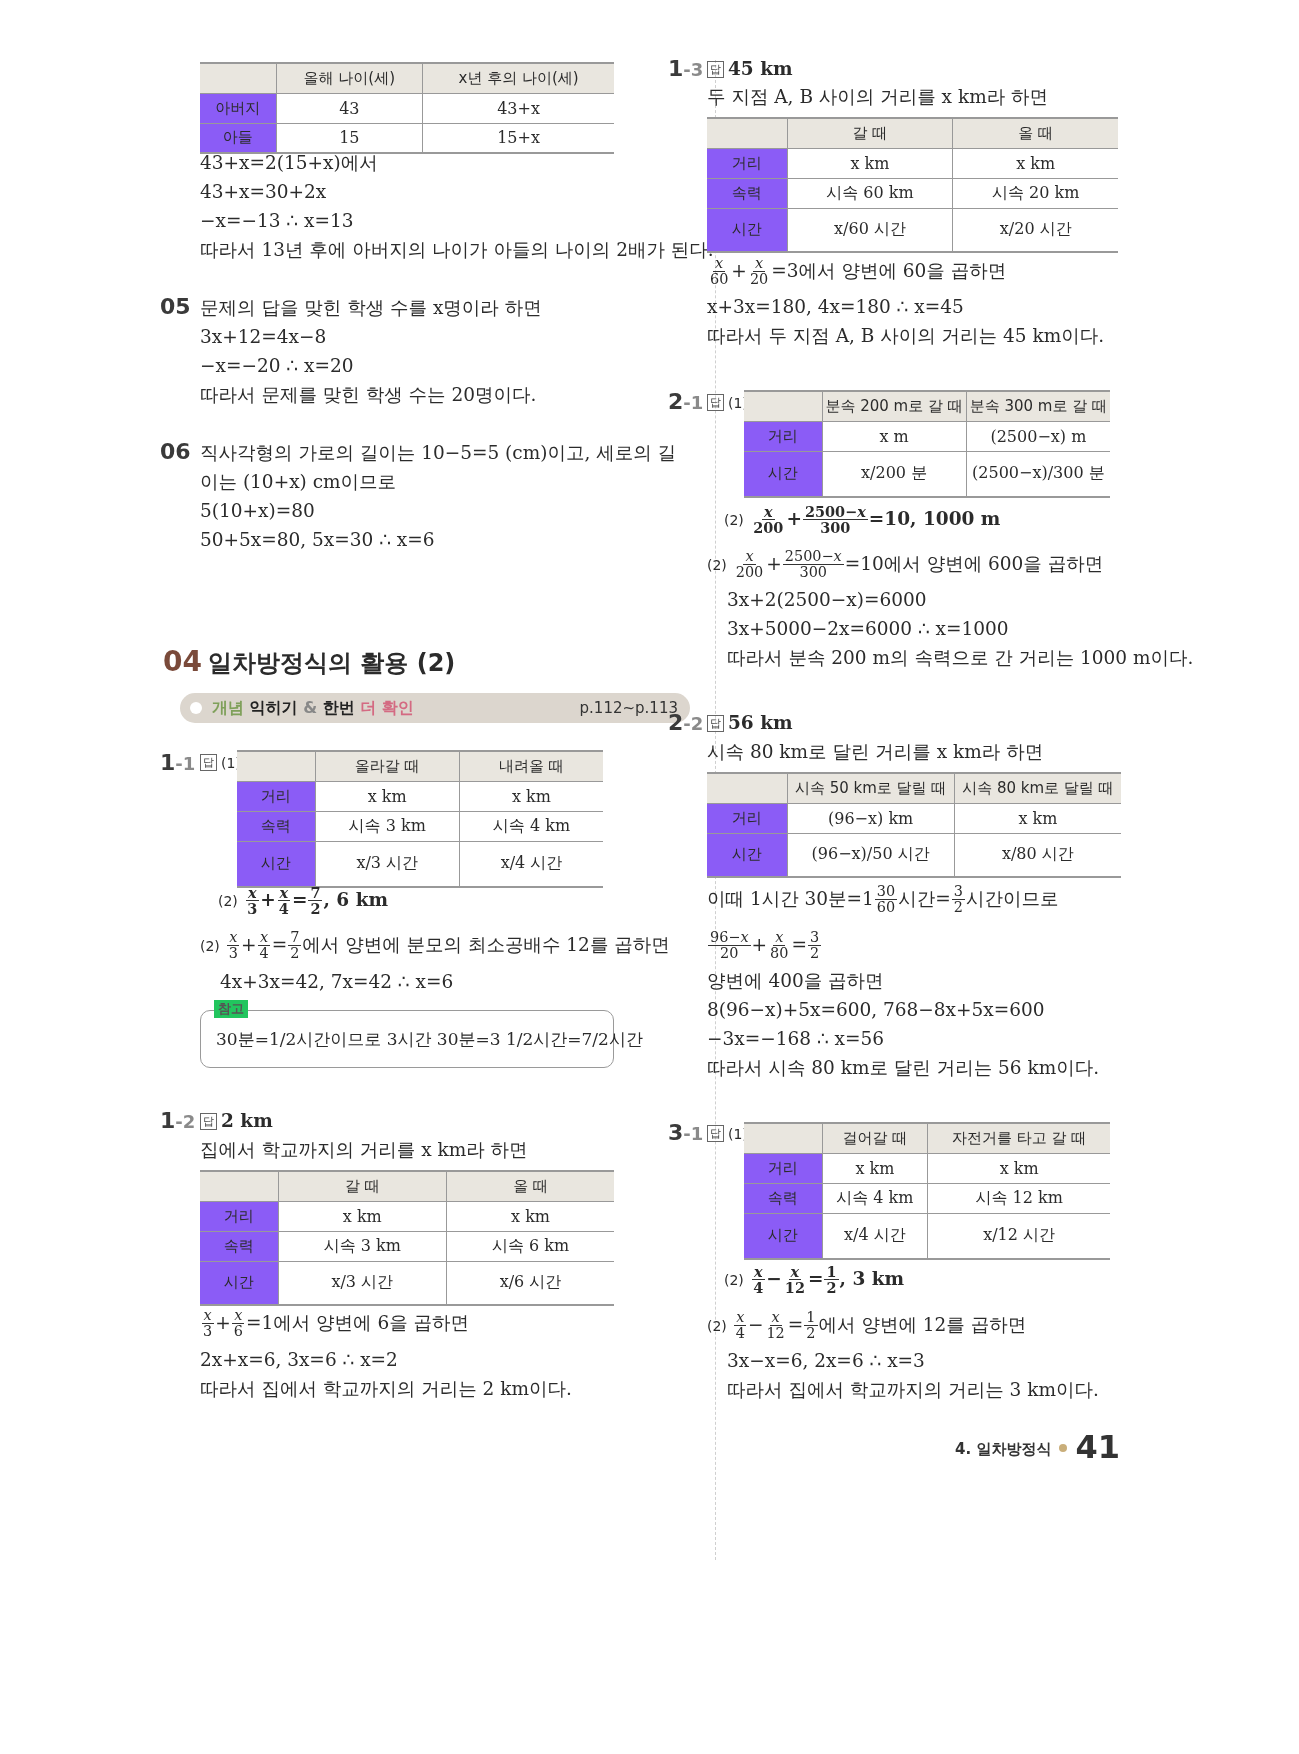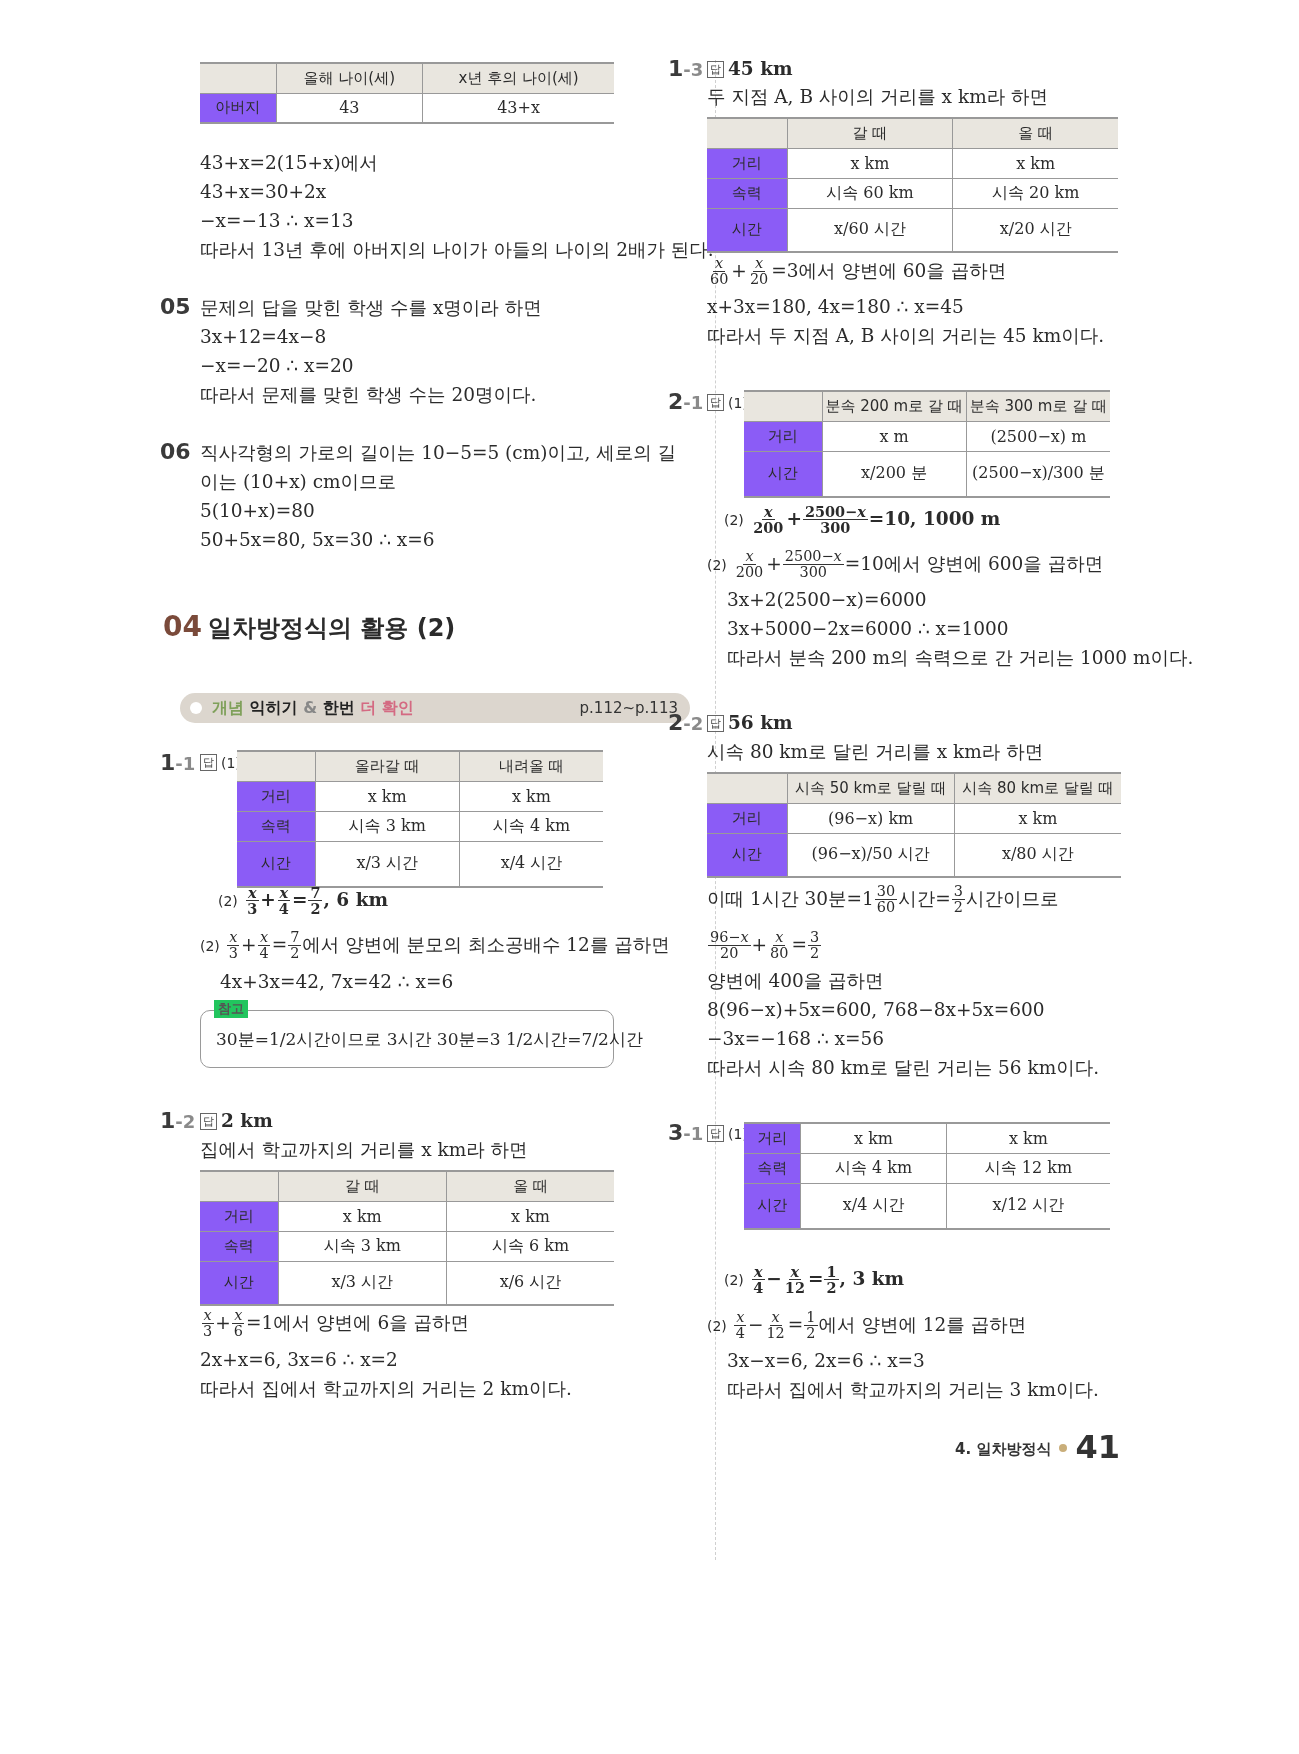--- a/index.html
+++ b/index.html
@@ -48,40 +48,45 @@
       <tr>
         <th class="hd" style="width:76px"></th>
         <th class="hd">올해 나이(세)</th>
         <th class="hd">x년 후의 나이(세)</th>
       </tr>
   <tr>
         <td class="rh">아버지</td>
         <td>43</td>
         <td>43+x</td>
       </tr>
+  <tr>
+        <td class="rh">아들</td>
+        <td>15</td>
+        <td>15+x</td>
+      </tr>
 </tbody>
   </table>
 <div class="line" style="left:200px;top:150px">43+x=2(15+x)에서</div>
 <div class="line" style="left:200px;top:179px">43+x=30+2x</div>
 <div class="line" style="left:200px;top:208px">−x=−13      ∴ x=13</div>
 <div class="line" style="left:200px;top:237px">따라서 13년 후에 아버지의 나이가 아들의 나이의 2배가 된다.</div>
 
 <div class="num num05" style="left:160px;top:294px"><span>05</span></div>
 <div class="line" style="left:200px;top:295px">문제의 답을 맞힌 학생 수를 x명이라 하면</div>
 <div class="line" style="left:200px;top:324px">3x+12=4x−8</div>
 <div class="line" style="left:200px;top:353px">−x=−20      ∴ x=20</div>
 <div class="line" style="left:200px;top:382px">따라서 문제를 맞힌 학생 수는 20명이다.</div>
 
 <div class="num num05" style="left:160px;top:439px"><span>06</span></div>
 <div class="line" style="left:200px;top:440px">직사각형의 가로의 길이는 10−5=5 (cm)이고, 세로의 길</div>
 <div class="line" style="left:200px;top:469px">이는 (10+x) cm이므로</div>
 <div class="line" style="left:200px;top:498px">5(10+x)=80</div>
 <div class="line" style="left:200px;top:527px">50+5x=80, 5x=30      ∴ x=6</div>
 
-<div class="sec-title" style="left:163px;top:610px">
+<div class="sec-title" style="left:163px;top:645px">
   <span class="n04">04</span><span>일차방정식의 활용 (2)</span>
 </div>
 
 <div class="banner" style="top:693px">
   <span class="dot"></span>
   <span class="lbl"><span class="c-green">개념</span> <span class="c-black">익히기</span> <span class="c-gray">&amp;</span> <span class="c-black">한번</span> <span class="c-pink">더</span> <span class="c-pink">확인</span></span>
   <span class="pg">p.112~p.113</span>
 </div>
 
 <div class="num" style="left:160px;top:750px"><span class="a">1</span><span class="b">-1</span></div>
@@ -289,20 +294,25 @@
     </span></div>
 <div class="line" style="left:707px;top:968px">양변에 400을 곱하면</div>
 <div class="line" style="left:707px;top:997px">8(96−x)+5x=600, 768−8x+5x=600</div>
 <div class="line" style="left:707px;top:1026px">−3x=−168      ∴ x=56</div>
 <div class="line" style="left:707px;top:1055px">따라서 시속 80 km로 달린 거리는 56 km이다.</div>
 
 <div class="num" style="left:668px;top:1120px"><span class="a">3</span><span class="b">-1</span></div>
 <div class="line sans" style="left:707px;top:1121px;font-size:14px"><span class="dap">답</span><span>(1)</span></div>
 <table class="t" style="left:744px;top:1122px;width:366px;">
   <tbody>
+      <tr>
+        <th class="hd" style="width:78px"></th>
+        <th class="hd">걸어갈 때</th>
+        <th class="hd">자전거를 타고 갈 때</th>
+      </tr>
   <tr>
         <td class="rh">거리</td>
         <td>x km</td>
         <td class="bold">x km</td>
       </tr>
   <tr>
         <td class="rh">속력</td>
         <td>시속 4 km</td>
         <td>시속 12 km</td>
       </tr>

